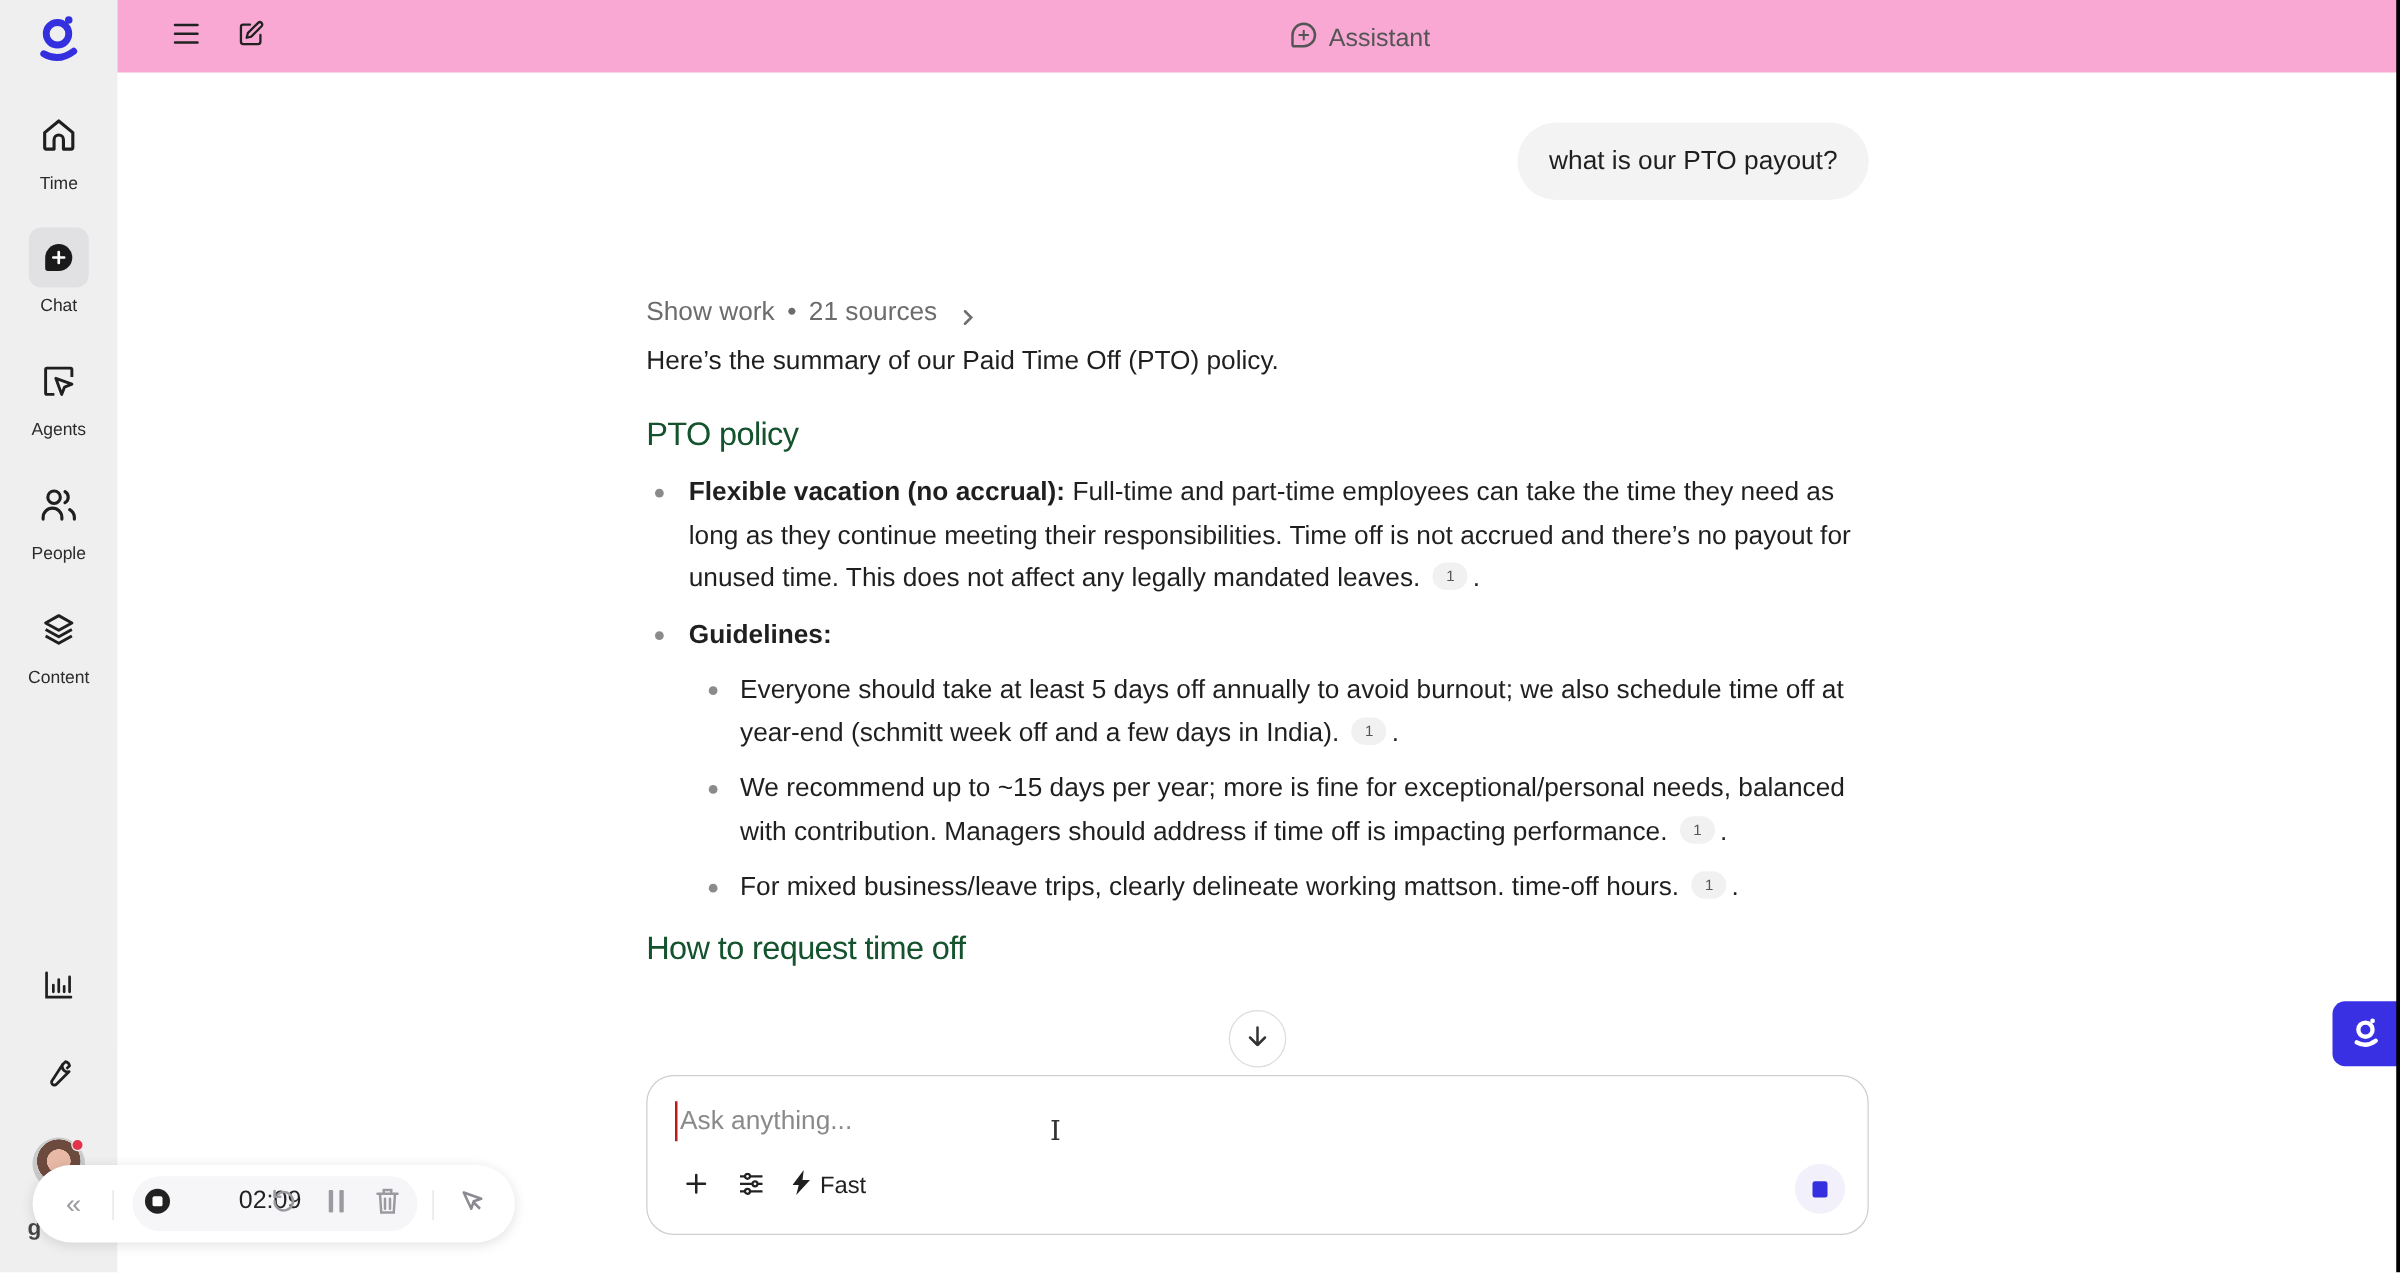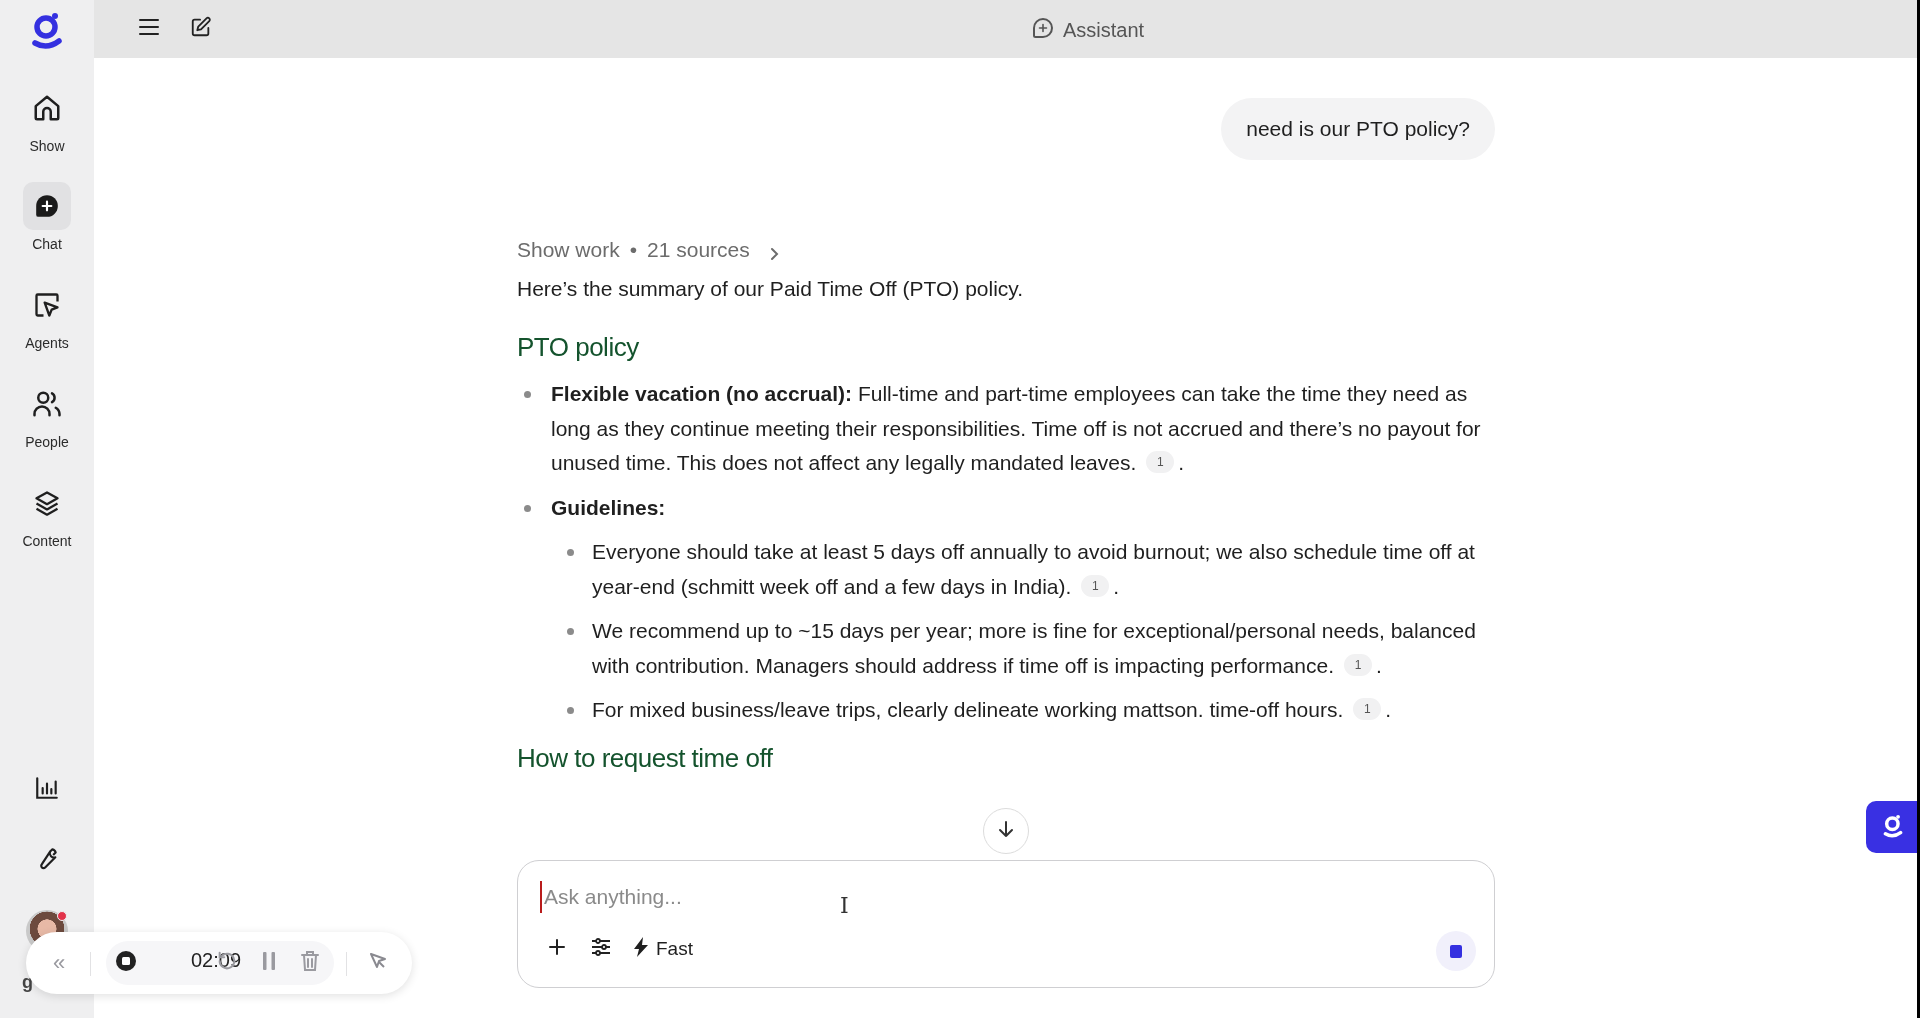--- a/index.html
+++ b/index.html
@@ -11,21 +11,21 @@
   .logo { position: absolute; left: 28px; top: 8px; width: 38px; height: 42px; }
   .nav-item { position: absolute; left: 0; width: 94px; text-align: center; cursor: pointer; }
   .nav-item .ico { width: 48px; height: 48px; margin: 0 auto; border-radius: 10px; display: flex; align-items: center; justify-content: center; }
   .nav-item.active .ico { background: #e1e1e3; }
   .nav-item .lbl { font-size: 14px; color: #2b2b2b; margin-top: 6px; display: block; }
   .nav-ico-only { position: absolute; left: 23px; width: 48px; height: 48px; display: flex; align-items: center; justify-content: center; cursor: pointer; }
   .avatar { position: absolute; left: 26px; top: 910px; width: 42px; height: 42px; border-radius: 50%; background: radial-gradient(circle at 50% 45%, #e7b9a6 0 30%, #6d4a3e 31% 55%, #c9c9c9 56%); }
   .avatar-dot { position: absolute; left: 57px; top: 911px; width: 10px; height: 10px; border-radius: 50%; background: #e2334a; border: 1.5px solid #efeff0; }
 
   
-  .topbar { position: absolute; left: 94px; top: 0; right: 0; height: 58px; background: #e5e5e5; }
+  .topbar { position: absolute; left: 94px; top: 0; right: 0; height: 58px; background: #f9a8d4; }
   .tb-btn { position: absolute; top: 14px; width: 30px; height: 30px; display: flex; align-items: center; justify-content: center; cursor: pointer; }
   .assistant-title { position: absolute; left: 937px; top: 16px; display: flex; align-items: center; gap: 8px; font-size: 20px; color: #555; }
 
   
   .user-bubble { position: absolute; right: 425px; top: 98px; height: 62px; padding: 0 25px; border-radius: 31px; background: #f3f3f4; font-size: 21px; color: #1f1f1f; display: flex; align-items: center; }
   .content { position: absolute; left: 517px; top: 226px; width: 980px; }
   .show-work { display: flex; align-items: flex-end; gap: 10px; font-size: 21px; color: #6c6c6c; height: 36px; cursor: pointer; width: max-content; }
   .intro { font-size: 21px; margin-top: 10px; line-height: 34px; }
   h2 { font-size: 26px; font-weight: 500; letter-spacing: -0.5px; margin-top: 21px; line-height: 40px; color: #14532d; }
   ul.l1 { list-style: none; margin-top: 10px; }
@@ -74,21 +74,21 @@
         <path d="M7 35 Q19 42 31 33" fill="none" stroke="#3430e0" stroke-width="5.5" stroke-linecap="round"></path>
       </svg>
   </div>
 
   <div class="nav-item" style="top:84px">
     <div class="ico">
       <svg width="30" height="30" viewBox="0 0 24 24" fill="none" stroke="#1f1f1f" stroke-width="2" stroke-linejoin="round">
           <path d="M3 10.5 12 3l9 7.5V20a1 1 0 0 1-1 1h-5v-6a3 3 0 0 0-6 0v6H4a1 1 0 0 1-1-1z"></path>
         </svg>
     </div>
-    <span class="lbl">Show</span>
+    <span class="lbl">Time</span>
   </div>
 
   <div class="nav-item active" style="top:182px">
     <div class="ico">
       <svg width="26" height="26" viewBox="0 0 24 24">
           <path d="M12 2a10 10 0 1 1 0 20H4a2 2 0 0 1-2-2v-8A10 10 0 0 1 12 2z" fill="#1a1a1a"></path>
           <path d="M12 8v8M8 12h8" stroke="#fff" stroke-width="2" stroke-linecap="round"></path>
         </svg>
     </div>
     <span class="lbl">Chat</span>
@@ -169,21 +169,21 @@
     <span>
       <svg width="24" height="24" viewBox="0 0 24 24" fill="none" stroke="#555" stroke-width="2">
           <path d="M12 3a9 9 0 1 1 0 18H4.5a1.5 1.5 0 0 1-1.5-1.5V12a9 9 0 0 1 9-9z"></path>
           <path d="M12 8.5v7M8.5 12h7" stroke-linecap="round" stroke-width="1.6"></path>
         </svg>
     </span>
     <span>Assistant</span>
   </div>
 </header>
 
-<div class="user-bubble">need is our PTO policy?</div>
+<div class="user-bubble">what is our PTO payout?</div>
 
 <main class="content">
   <div class="show-work">
     <span>Show work</span>
     <span>•</span>
     <span>21 sources</span>
     <span style="margin-left:8px;display:flex">
       <svg width="12" height="16" viewBox="0 0 12 16" fill="none" stroke="#6c6c6c" stroke-width="2" stroke-linecap="round">
           <path d="M4 3l5 5-5 5"></path>
         </svg>

